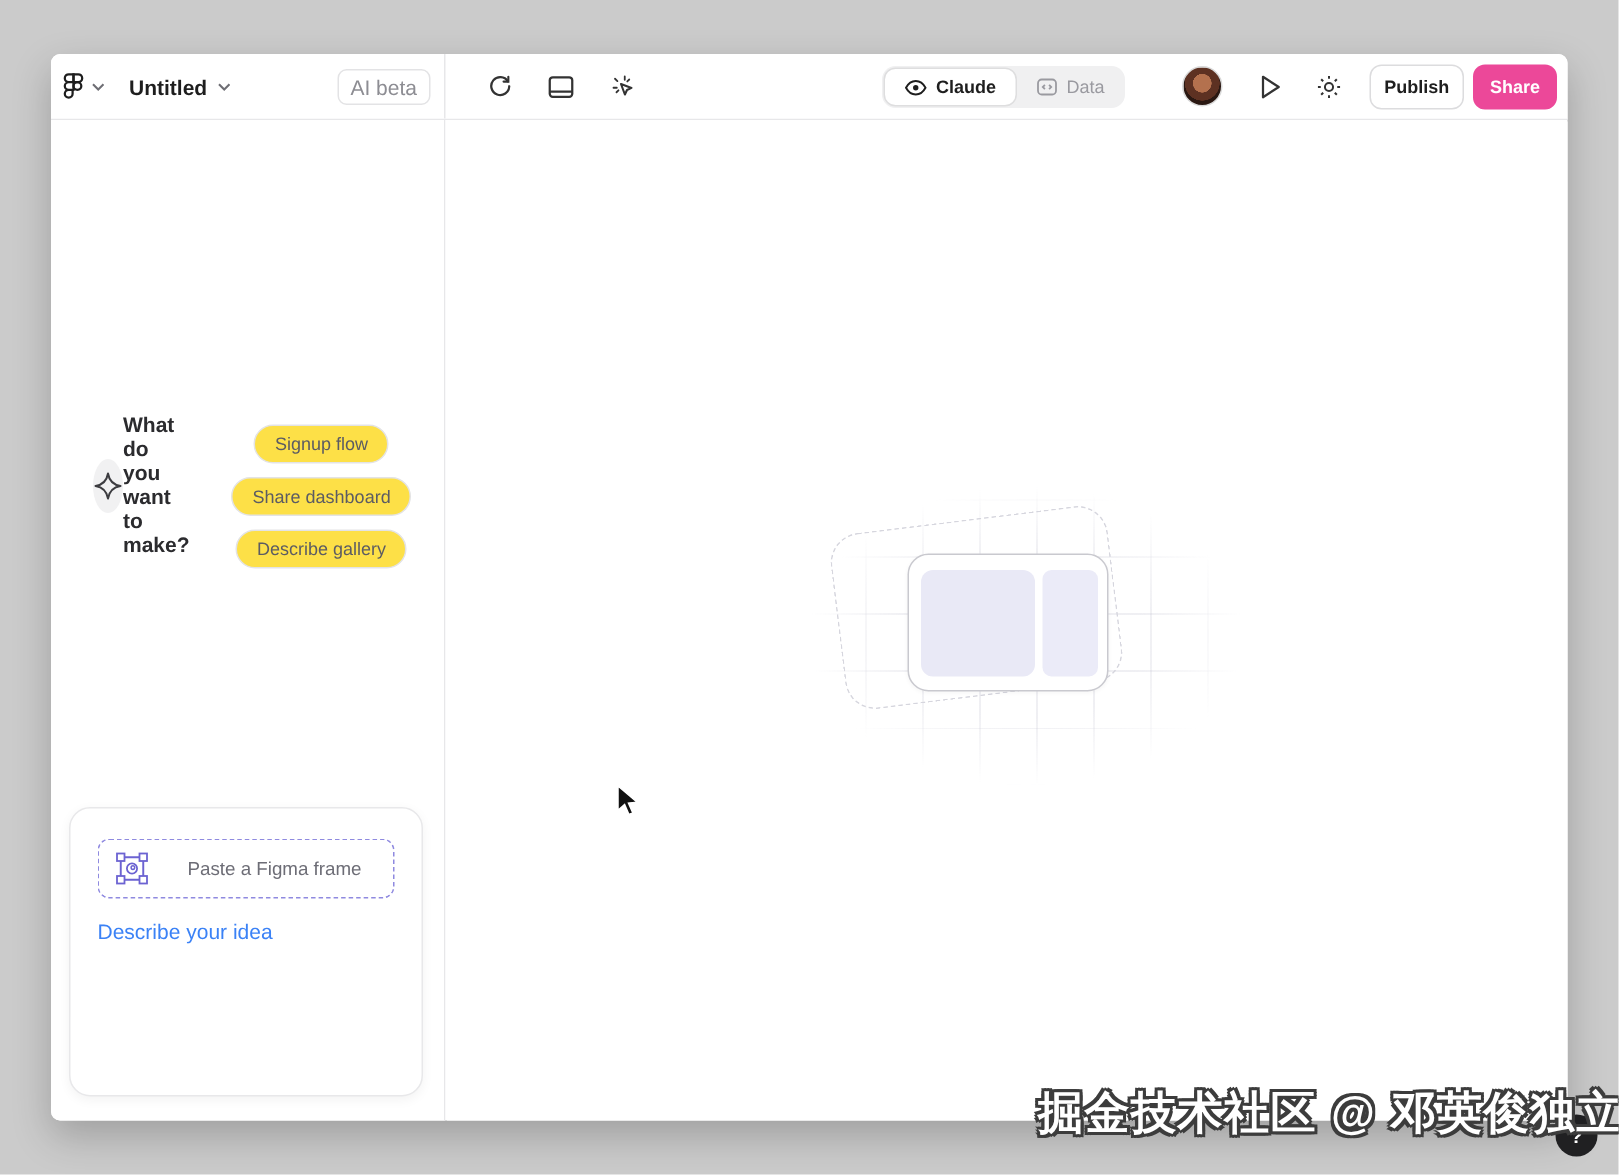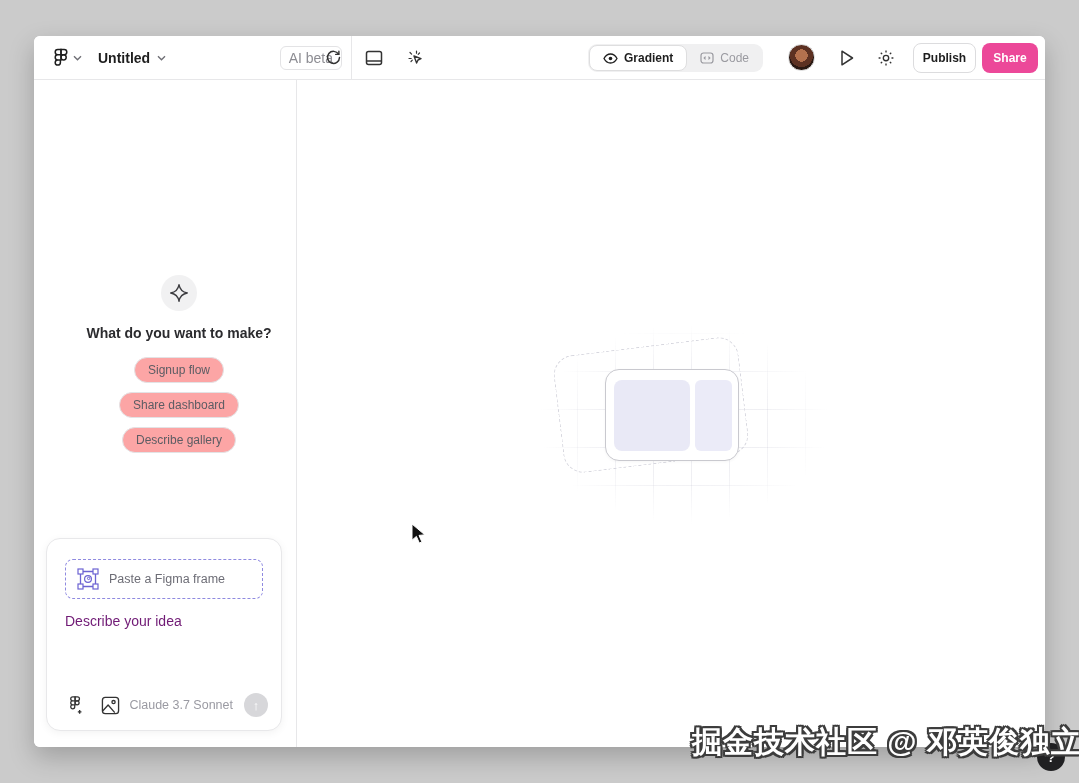--- a/index.html
+++ b/index.html
@@ -15,22 +15,22 @@
     background:#fff; border-radius:6px;
     box-shadow:0 10px 26px rgba(0,0,0,.22);
   }
   
   .header {
     position:absolute; left:0; top:0; right:0; height:44px;
     border-bottom:1px solid #e7e7e9; background:#fff;
     border-radius:6px 6px 0 0;
   }
   .header-left {
-    position:absolute; left:0; top:0; width:318px; height:100%;
-    display:flex; align-items:center; padding:0 9px 0 20px;
+    position:absolute; left:0; top:0; width:263px; height:100%;
+    display:flex; align-items:center; padding:0 9px 0 8px;
     border-right:1px solid #e7e7e9;
   }
   .logo-btn { display:flex; align-items:center; gap:5px; cursor:pointer; }
   .title-group { display:flex; align-items:center; gap:7px; margin-left:16px; cursor:pointer; }
   .file-title { font-size:14px; font-weight:700; color:#1e1e1e; }
   .ai-badge {
     margin-left:auto; font-size:14px; color:#8d8d93;
     border:1px solid #e3e3e5; border-radius:6px; padding:3px 8px; background:#fff;
   }
   .header-icons {
@@ -65,44 +65,44 @@
   }
   .btn-publish { width:63px; background:#fff; border:1px solid #dcdcde; color:#1e1e1e; margin-right:6px; }
   .btn-share { width:56px; border:none; color:#fff; }
   
   .sidebar {
     position:absolute; left:0; top:44px; width:263px; bottom:0;
     background:#fff; border-right:1px solid #e7e7e9; border-radius:0 0 0 6px;
   }
   .hero {
     position:absolute; left:0; right:0; top:195px;
-    display:flex; flex-direction:column; align-items:center;margin-left:28px;
+    display:flex; flex-direction:row; align-items:center;margin-left:28px;
   }
   .hero-circle {
     width:36px; height:36px; border-radius:50%; background:#f1f1f2;
     display:flex; align-items:center; justify-content:center; margin-bottom:14px;
   }
   .hero-heading { font-size:14px; font-weight:600; color:#2b2b2e; margin-bottom:16px; }
   .chips { display:flex; flex-wrap:wrap; justify-content:center; gap:9px; padding:0 28px; }
   .chip {
     border:1px solid #e3e3e5; border-radius:999px; padding:5px 13px;
-    font-size:12px; color:#5c5c63; background:#fca5a5; cursor:pointer; white-space:nowrap;
+    font-size:12px; color:#5c5c63; background:#fde047; cursor:pointer; white-space:nowrap;
   }
   .composer {
     position:absolute; left:12px; right:14px; bottom:16px; height:193px;
     background:#fff; border:1px solid #e8e8ea; border-radius:14px;
     box-shadow:0 2px 8px rgba(0,0,0,.05);
   }
   .paste-frame {
     position:absolute; left:18px; right:18px; top:20px; height:40px;
     border:1.3px dashed #8f8ae0; border-radius:8px;
-    display:flex; align-items:center; gap:9px; padding-left:10px; cursor:pointer;
+    display:flex; align-items:center; gap:25px; padding-left:10px; cursor:pointer;
   }
   .paste-label { font-size:12.5px; color:#6d6d76; }
-  .idea-input { position:absolute; left:18px; top:74px; right:14px; height:80px; font-size:14px; color:#701a75; cursor:text; }
+  .idea-input { position:absolute; left:18px; top:74px; right:14px; height:80px; font-size:14px; color:#3b82f6; cursor:text; }
   .composer-footer {
     position:absolute; left:18px; right:13px; bottom:12px; height:26px;
     display:flex; align-items:center;
   }
   .foot-icon { display:flex; align-items:center; justify-content:center; width:22px; height:22px; cursor:pointer; }
   .model-label { margin-left:auto; font-size:12.5px; color:#9a9aa2; cursor:pointer; margin-right:11px; }
   .send-btn {
     width:24px; height:24px; border-radius:50%; background:#d7d7da;
     display:flex; align-items:center; justify-content:center;
     color:#fff; font-size:13px; cursor:pointer;
@@ -199,30 +199,30 @@
     </div>
 
     <div class="seg">
       <div class="seg-item active">
         <span>
           <svg width="15" height="11" viewBox="0 0 15 11" fill="none" stroke="#1e1e1e" stroke-width="1.3">
             <path d="M1 5.5C2.6 2.5 5 1 7.5 1s4.9 1.5 6.5 4.5C12.4 8.5 10 10 7.5 10S2.6 8.5 1 5.5z"></path>
             <circle cx="7.5" cy="5.5" r="1.8" fill="#1e1e1e" stroke="none"></circle>
           </svg>
         </span>
-        <span>Gradient</span>
+        <span>Claude</span>
       </div>
       <div class="seg-item">
         <span>
           <svg width="14" height="12" viewBox="0 0 14 12" fill="none" stroke="#9a9aa0" stroke-width="1.2">
             <rect x="1" y="1" width="12" height="10" rx="2.5"></rect>
             <path d="M5.6 4.6L4.2 6l1.4 1.4M8.4 4.6L9.8 6 8.4 7.4"></path>
           </svg>
         </span>
-        <span>Code</span>
+        <span>Data</span>
       </div>
     </div>
 
     <div class="header-right">
       <div class="avatar"></div>
       <span class="hr-icon">
         <svg width="16" height="18" viewBox="0 0 16 18" fill="none" stroke="#333" stroke-width="1.5" stroke-linejoin="round">
           <path d="M3 2.2l10.5 6.8L3 15.8z"></path>
         </svg>
       </span>
@@ -261,41 +261,20 @@
             <rect x="17" y="2" width="5" height="5" fill="#fff" stroke="#6c63d2" stroke-width="1.2"></rect>
             <rect x="2" y="17" width="5" height="5" fill="#fff" stroke="#6c63d2" stroke-width="1.2"></rect>
             <rect x="17" y="17" width="5" height="5" fill="#fff" stroke="#6c63d2" stroke-width="1.2"></rect>
             <circle cx="12" cy="12" r="3.4" stroke="#6c63d2" stroke-width="1.2"></circle>
             <circle cx="12.6" cy="11.4" r="1.2" stroke="#6c63d2" stroke-width="1"></circle>
           </svg>
         </span>
         <span class="paste-label">Paste a Figma frame</span>
       </div>
       <div class="idea-input">Describe your idea</div>
-      <div class="composer-footer">
-        <span class="foot-icon" style="margin-right:12px;">
-          <svg width="16" height="20" viewBox="0 0 16 22" fill="none" stroke="#333" stroke-width="1.4">
-            <path d="M7 2H4.4a2.2 2.2 0 0 0 0 4.4H7zM7 6.4H4.4a2.2 2.2 0 0 0 0 4.4H7zM7 10.8H4.4a2.2 2.2 0 1 0 2.2 2.2v-2.2z"></path>
-            <path d="M7 2h2.6a2.2 2.2 0 0 1 0 4.4H7z"></path>
-            <circle cx="9.2" cy="8.6" r="2.2"></circle>
-            <path d="M12 16.5v4M10 18.5h4" stroke-width="1.5"></path>
-          </svg>
-        </span>
-        <span class="foot-icon">
-          <svg width="19" height="19" viewBox="0 0 20 20" fill="none" stroke="#333" stroke-width="1.4">
-            <rect x="1.5" y="1.5" width="17" height="17" rx="3"></rect>
-            <circle cx="13.2" cy="6.4" r="1.7"></circle>
-            <path d="M2 15.5l5.5-6 7 8" stroke-linejoin="round"></path>
-          </svg>
-        </span>
-        <span class="model-label">Claude 3.7 Sonnet</span>
-        <span class="send-btn">
-          <span>↑</span>
-        </span>
-      </div>
     </div>
   </div>
 
   <div class="canvas">
     <div class="grid"></div>
     <div class="ghost-frame"></div>
     <div class="wire-card">
       <div class="wire-left"></div>
       <div class="wire-right"></div>
     </div>

